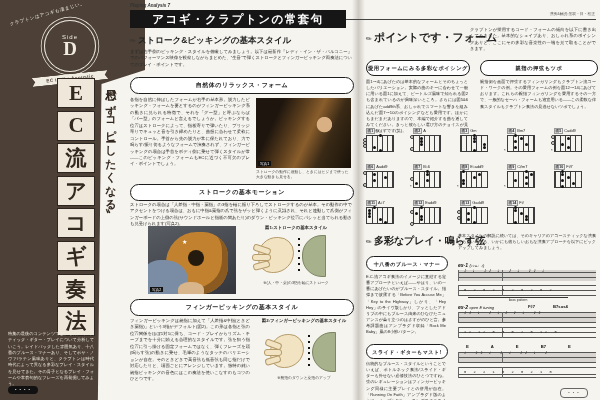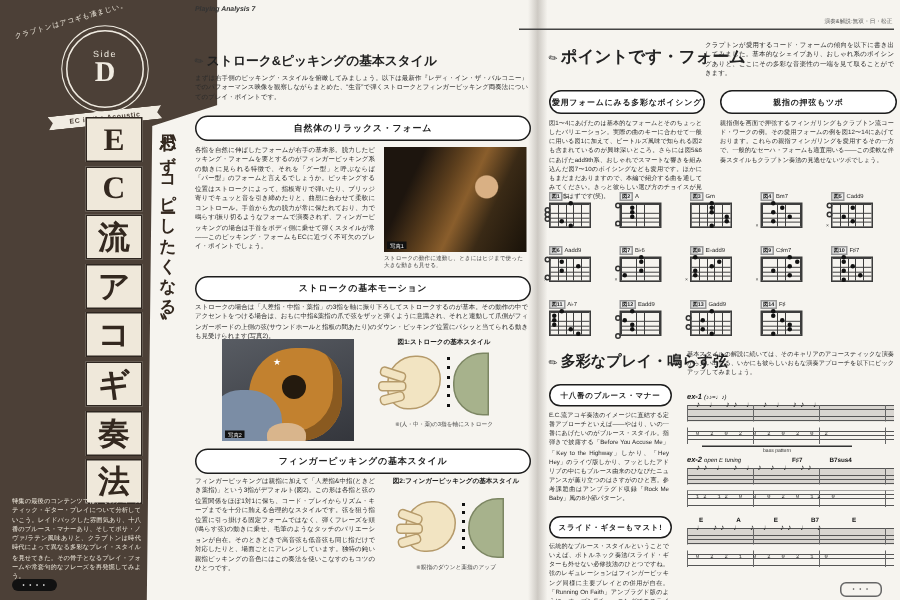--- a/index.html
+++ b/index.html
@@ -79,20 +79,21 @@
     </div>
 
   <div class="abs t" style="left:8px;top:331px;width:86px;color:#efe9dd;font-size:4.2px;">特集の最後のコンテンツでは、そのアコースティック・ギター・プレイについて分析していこう。レイドバックした雰囲気あり、十八番のブルース・マナーあり、そしてボサ・ノヴァ/ラテン風味ありと、クラプトンは時代時代によって異なる多彩なプレイ・スタイルを見せてきた。その骨子となるプレイ・フォームや常套句的なフレーズを再発掘してみよう。</div>
 
   <div class="abs" style="left:8px;top:386px;width:30px;height:7.5px;background:#111;border-radius:4px;display:flex;align-items:center;justify-content:center;color:#fff;font-size:4px;letter-spacing:1px;">• • • •</div>
 
   <div class="abs" style="left:352px;top:0;width:13px;height:400px;background:linear-gradient(90deg,rgba(0,0,0,0) 0%,rgba(60,50,40,.22) 50%,rgba(0,0,0,0) 100%);"></div>
 
   <div class="abs" style="left:130px;top:3px;font-size:4.6px;font-style:italic;font-weight:bold;color:#333;">Playing Analysis 7</div>
 
+  <div class="abs" style="left:130px;top:10px;width:216px;height:18px;background:#161616;color:#fff;display:flex;align-items:center;justify-content:center;font-size:11.5px;font-weight:bold;letter-spacing:1.5px;">アコギ・クラプトンの常套句</div>
   <div class="abs" style="left:346px;top:19px;width:250px;height:.6px;background:#444;"></div>
   <div class="abs" style="left:470px;top:11px;width:125px;text-align:right;font-size:3.8px;color:#555;">演奏&amp;解説:無双・日・松正</div>
 
   <div class="abs" style="left:130px;top:35px;font-size:8.5px;font-weight:bold;">
     <span class="h-icon">✎</span><span>ストローク&amp;ピッキングの基本スタイル</span>
   </div>
 
   <div class="abs t" style="left:130px;top:49px;width:222px;">まずは右手側のピッキング・スタイルを俯瞰してみましょう。以下は最新作『レディ・イン・ザ・バルコニー』でのパフォーマンス映像を観察しながらまとめた、“生音”で弾くストロークとフィンガーピッキング両奏法についてのプレイ・ポイントです。</div>
 
   <div class="abs pill" style="left:130px;top:77px;width:222px;height:15px;">自然体のリラックス・フォーム</div>

